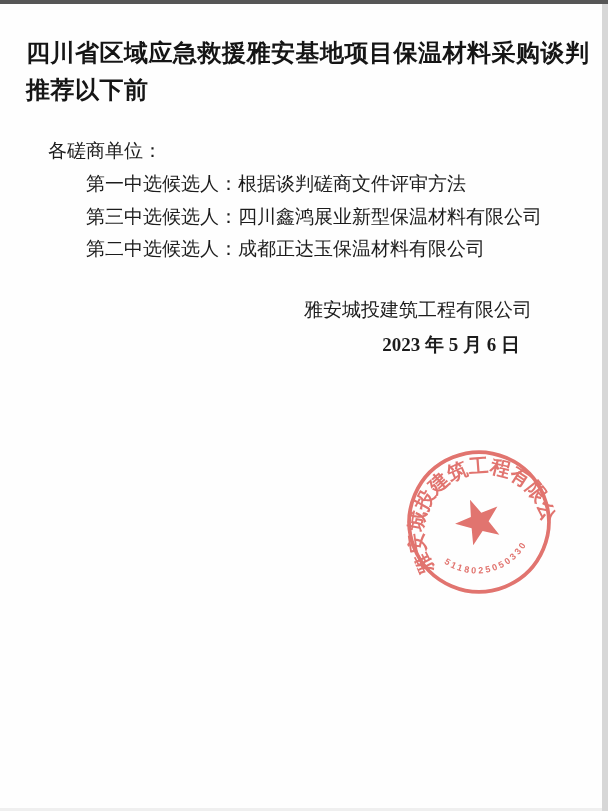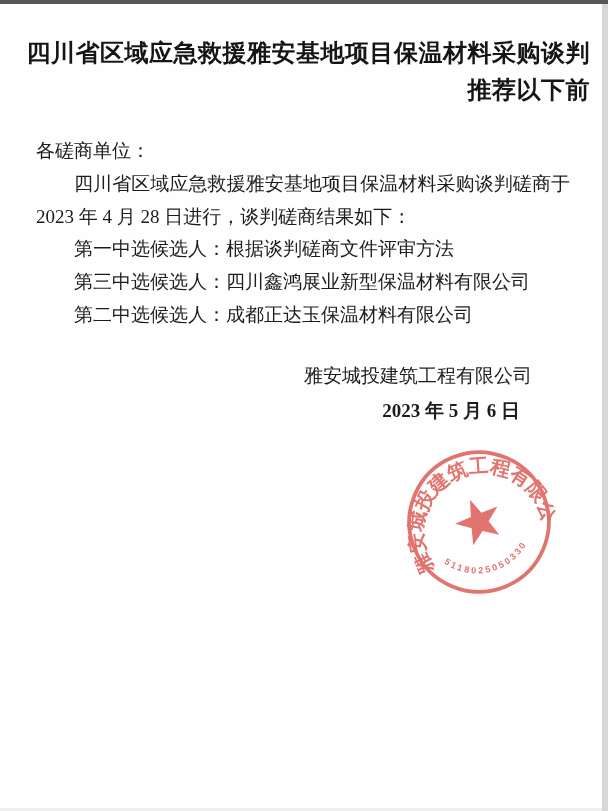--- a/index.html
+++ b/index.html
@@ -23,31 +23,31 @@
   }
   .edge-right {
     position: absolute; top: 4px; right: 0; width: 6px; bottom: 0;
     background: #d7d7d7;
   }
   .edge-bottom {
     position: absolute; bottom: 0; left: 0; right: 6px; height: 3px;
     background: #efefef;
   }
   h1.doc-title {
-    margin: 34px 18px 0 2px;
+    margin: 34px 18px 0 26px;
     font-family: "Liberation Sans", "DejaVu Sans", sans-serif;
     font-weight: 700;
     font-size: 24px;
     line-height: 37px;
-    text-align: right;
+    text-align: left;
     color: #151515;
     letter-spacing: 0.5px;
   }
   .doc-body {
-    margin: 27px 38px 0 36px;
+    margin: 27px 38px 0 48px;
     font-size: 19px;
     line-height: 32.8px;
     text-align: justify;
   }
   .doc-body p { margin: 0; }
   .doc-body p.indent { text-indent: 2em; }
   .signature-block {
     margin-top: 26px;
     text-align: right;
     font-size: 19px;
@@ -81,21 +81,20 @@
   <div class="edge-right"></div>
   <div class="edge-bottom"></div>
 
   <h1 class="doc-title">
     <span>四川省区域应急救援雅安基地项目保温材料采购谈判</span><br>
     <span>推荐以下前</span>
   </h1>
 
   <div class="doc-body">
     <p class="salutation">各磋商单位：</p>
-    <p class="indent">四川省区域应急救援雅安基地项目保温材料采购谈判磋商于 2023 年 4 月 28 日进行，谈判磋商结果如下：</p>
     <p class="indent">第一中选候选人：根据谈判磋商文件评审方法</p>
     <p class="indent">第三中选候选人：四川鑫鸿展业新型保温材料有限公司</p>
     <p class="indent">第二中选候选人：成都正达玉保温材料有限公司</p>
 
     <div class="signature-block">
       <div class="signature-company">雅安城投建筑工程有限公司</div>
       <div class="signature-date">2023 年 5 月 6 日</div>
     </div>
   </div>
 

